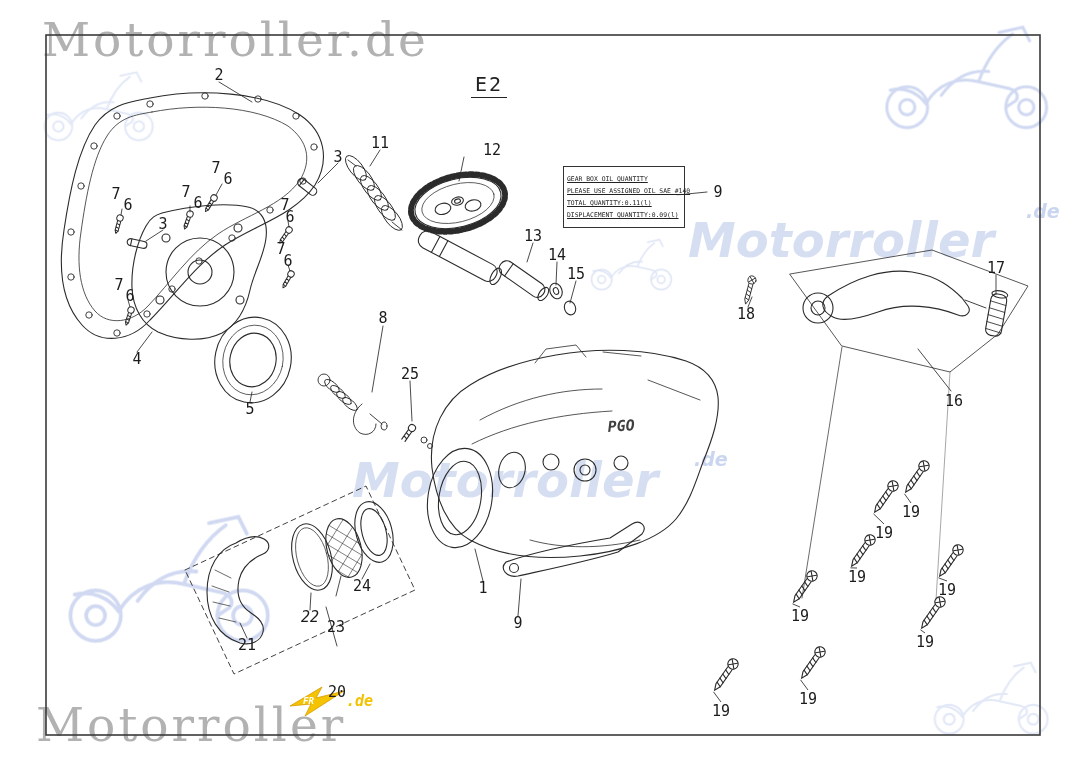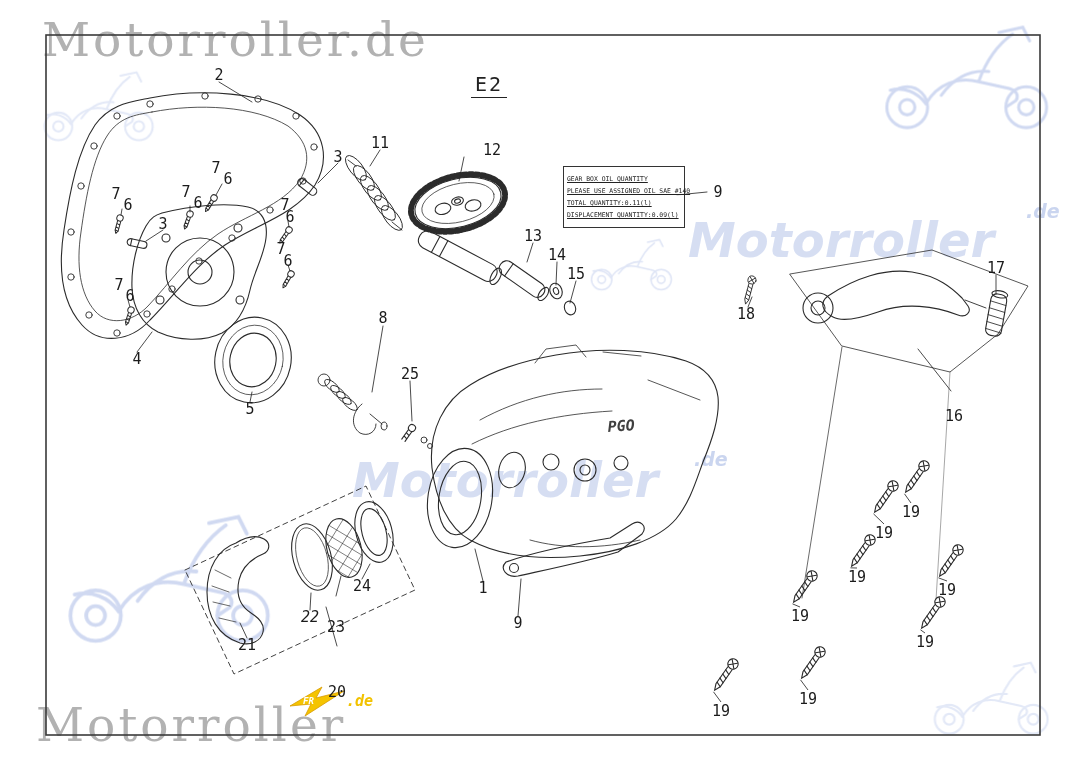--- a/index.html
+++ b/index.html
@@ -337,21 +337,21 @@
       <div class="callout" style="left: 281px; top: 249px;">7</div>
       <div class="callout" style="left: 288px; top: 261px;">6</div>
       <div class="callout" style="left: 119px; top: 285px;">7</div>
       <div class="callout" style="left: 130px; top: 296px;">6</div>
       <div class="callout" style="left: 718px; top: 192px;">9</div>
       <div class="callout" style="left: 533px; top: 236px;">13</div>
       <div class="callout" style="left: 557px; top: 255px;">14</div>
       <div class="callout" style="left: 576px; top: 274px;">15</div>
       <div class="callout" style="left: 746px; top: 314px;">18</div>
       <div class="callout" style="left: 996px; top: 268px; text-align: center;">17</div>
-      <div class="callout" style="left: 954px; top: 416px;">16</div>
+      <div class="callout" style="left: 954px; top: 401px;">16</div>
       <div class="callout" style="left: 137px; top: 359px;">4</div>
       <div class="callout" style="left: 250px; top: 409px;">5</div>
       <div class="callout" style="left: 383px; top: 318px;">8</div>
       <div class="callout" style="left: 410px; top: 374px;">25</div>
       <div class="callout" style="left: 483px; top: 588px;">1</div>
       <div class="callout" style="left: 518px; top: 623px;">9</div>
       <div class="callout" style="left: 247px; top: 645px;">21</div>
       <div class="callout" style="left: 310px; top: 617px; font-style: italic;">22</div>
       <div class="callout" style="left: 336px; top: 627px;">23</div>
       <div class="callout" style="left: 362px; top: 586px;">24</div>

